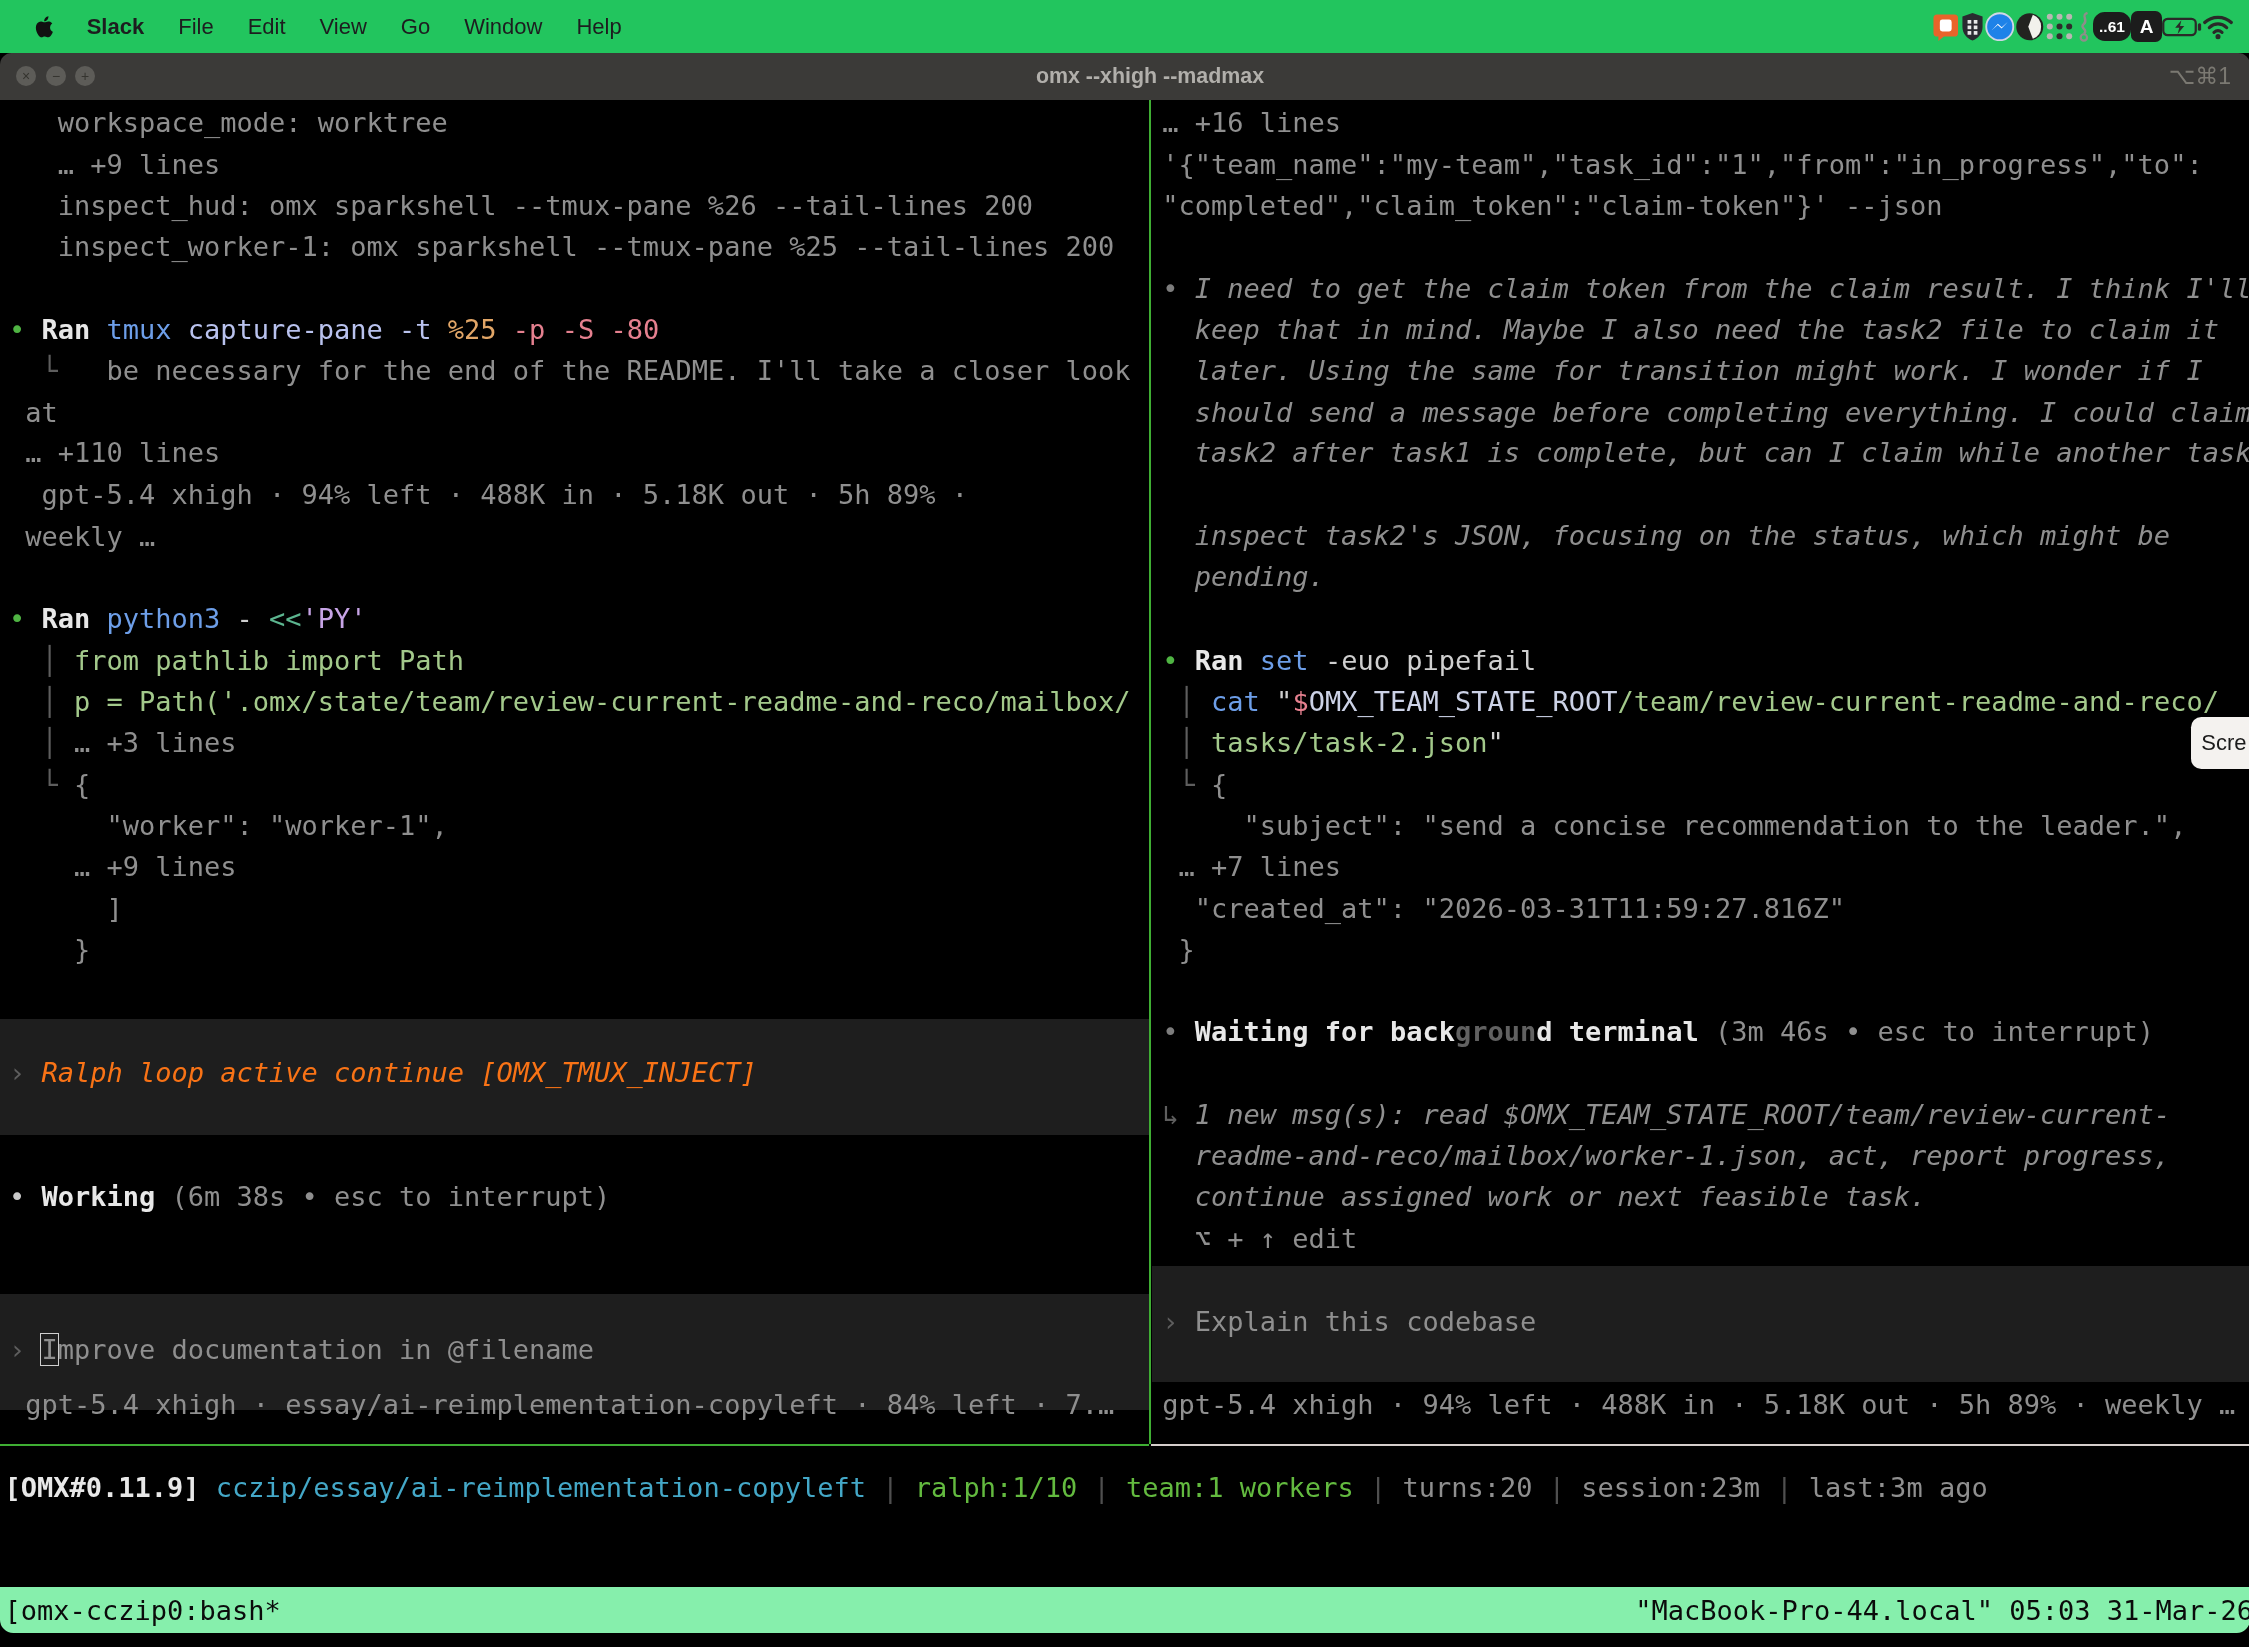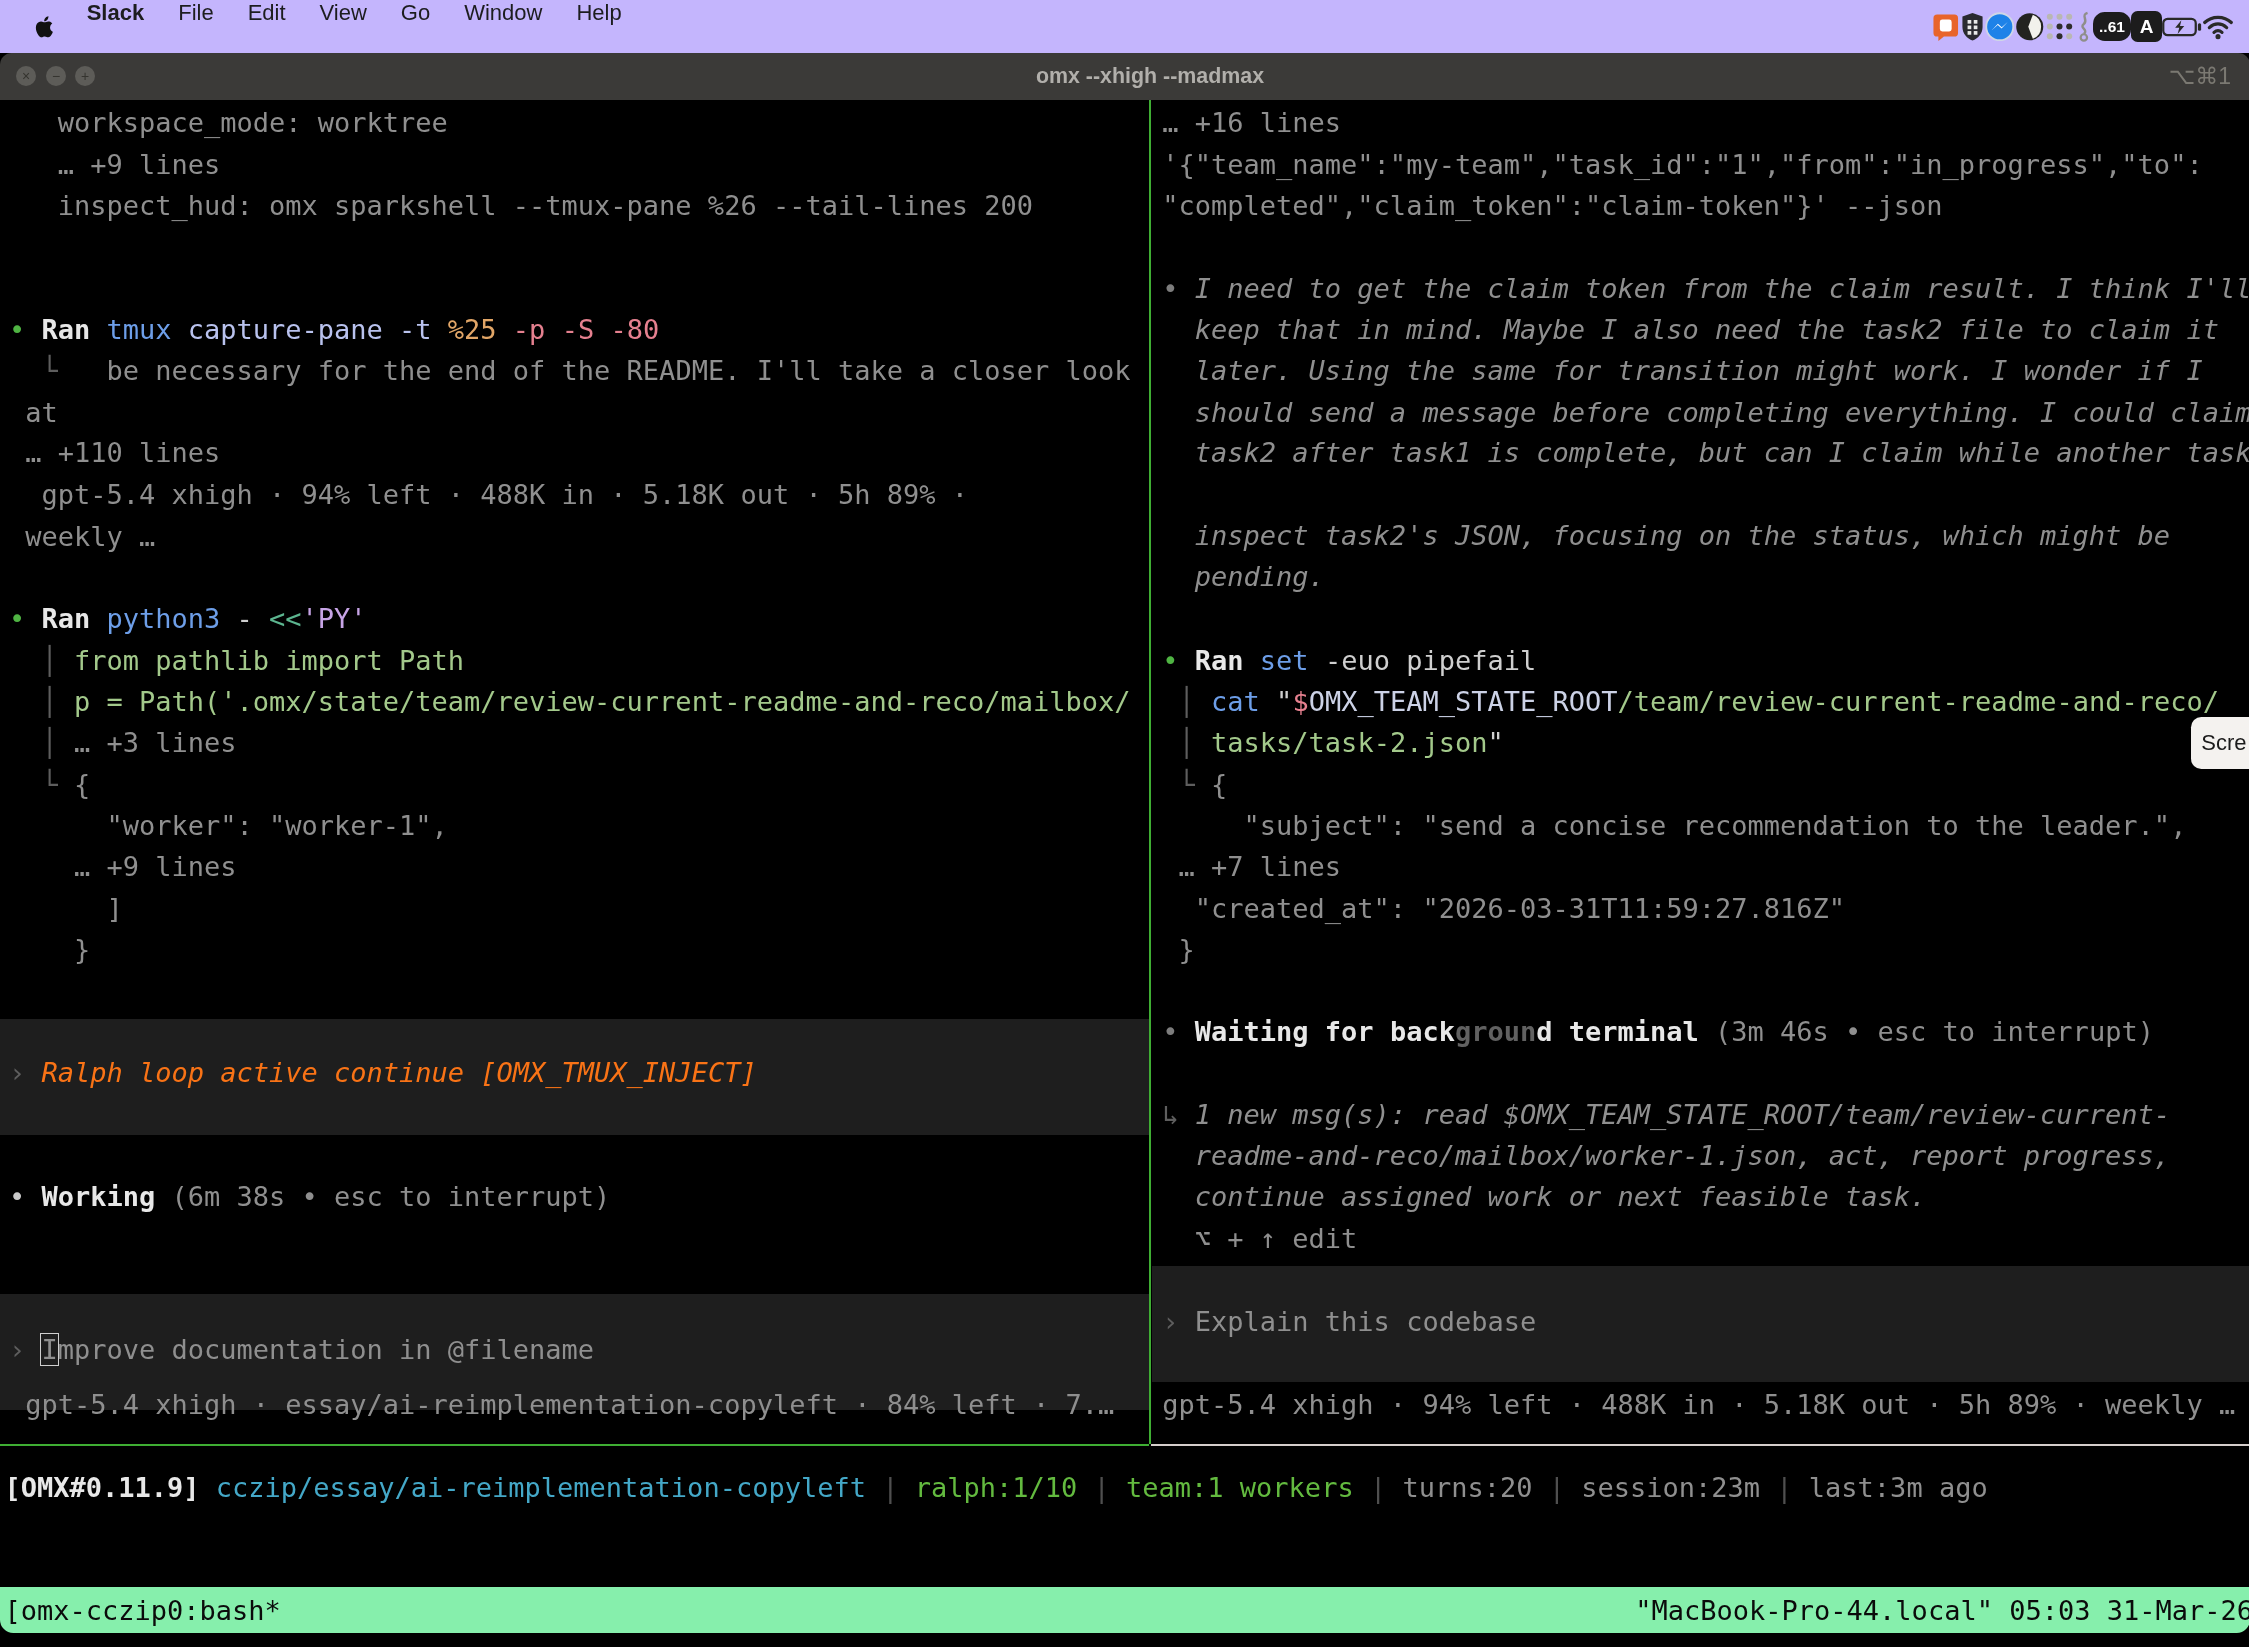--- a/index.html
+++ b/index.html
@@ -1,21 +1,21 @@
 <!DOCTYPE html>
 <html style="font-size:11.8px"><head>
 <meta charset="utf-8">
 <style>
   html,body{margin:0;padding:0;background:#000;}
   #screen{position:relative;width:2250px;height:1648px;background:#000;overflow:hidden;
           font-family:"Liberation Sans",sans-serif;}
 
   
-  .menubar{position:absolute;top:0;left:0;width:2250px;height:53px;background:#c4b5fd;
-           display:flex;color:#1d1d1f;font-size:22px;}
+  .menubar{position:absolute;top:0;left:0;width:2250px;height:53px;background:#22c55e;
+           display:flex;align-items:center;color:#1d1d1f;font-size:22px;}
   .apple{margin-left:35px;display:flex;align-items:center;}
   .mi{margin-left:34px;}
   .mi.app{font-weight:700;margin-left:31px;}
   .statusicons{position:absolute;right:16px;top:0;height:53px;display:flex;align-items:center;}
   .ic{display:flex;align-items:center;justify-content:center;}
   .badge61{background:#1c1c1c;color:#fff;border-radius:11.8px;min-width:38px;height:29.5px;
            display:flex;align-items:center;justify-content:center;font-size:15.5px;font-weight:700;}
   .badgeA{background:#1c1c1c;color:#fff;border-radius:6.6px;width:31px;height:31px;
           display:flex;align-items:center;justify-content:center;font-size:19px;font-weight:700;}
 
@@ -169,20 +169,21 @@
       <span class="tdot d2"></span>
       <span class="tdot d3"></span>
       <span class="wtitle">omx --xhigh --madmax</span>
       <span class="wshort">⌥⌘1</span>
     </div>
 
     <div id="pane-left" class="pane">
         <div class="tline" style="top: 1.5px; left: 8.9px;"><span class="sg-g">   workspace_mode: worktree</span></div>
         <div class="tline" style="top: 44px; left: 8.9px;"><span class="sg-g">   … +9 lines</span></div>
         <div class="tline" style="top: 85px; left: 8.9px;"><span class="sg-g">   inspect_hud: omx sparkshell --tmux-pane %26 --tail-lines 200</span></div>
+        <div class="tline" style="top: 126px; left: 8.9px;"><span class="sg-g">   inspect_worker-1: omx sparkshell --tmux-pane %25 --tail-lines 200</span></div>
         <div class="tline" style="top: 209px; left: 8.9px;"><span class="sg-gb">• </span><span class="sg-wb">Ran</span><span class="sg-w"> </span><span class="sg-blu">tmux</span><span class="sg-lav"> capture-pane -t</span><span class="sg-org"> %25</span><span class="sg-pnk"> -p -S -80</span></div>
         <div class="tline" style="top: 250px; left: 8.9px;"><span class="sg-dim">  └   </span><span class="sg-g">be necessary for the end of the README. I'll take a closer look</span></div>
         <div class="tline" style="top: 292px; left: 8.9px;"><span class="sg-g"> at</span></div>
         <div class="tline" style="top: 332px; left: 8.9px;"><span class="sg-g"> … +110 lines</span></div>
         <div class="tline" style="top: 374px; left: 8.9px;"><span class="sg-g">  gpt-5.4 xhigh · 94% left · 488K in · 5.18K out · 5h 89% ·</span></div>
         <div class="tline" style="top: 416px; left: 8.9px;"><span class="sg-g"> weekly …</span></div>
         <div class="tline" style="top: 498px; left: 8.9px;"><span class="sg-gb">• </span><span class="sg-wb">Ran</span><span class="sg-w"> </span><span class="sg-blu">python3</span><span class="sg-w"> - </span><span class="sg-teal">&lt;&lt;</span><span class="sg-vio">'PY'</span></div>
         <div class="tline" style="top: 540px; left: 8.9px;"><span class="sg-dim">  │ </span><span class="sg-grn">from pathlib import Path</span></div>
         <div class="tline" style="top: 581px; left: 8.9px;"><span class="sg-dim">  │ </span><span class="sg-grn">p = Path('.omx/state/team/review-current-readme-and-reco/mailbox/</span></div>
         <div class="tline" style="top: 622px; left: 8.9px;"><span class="sg-dim">  │ </span><span class="sg-g">… +3 lines</span></div>

